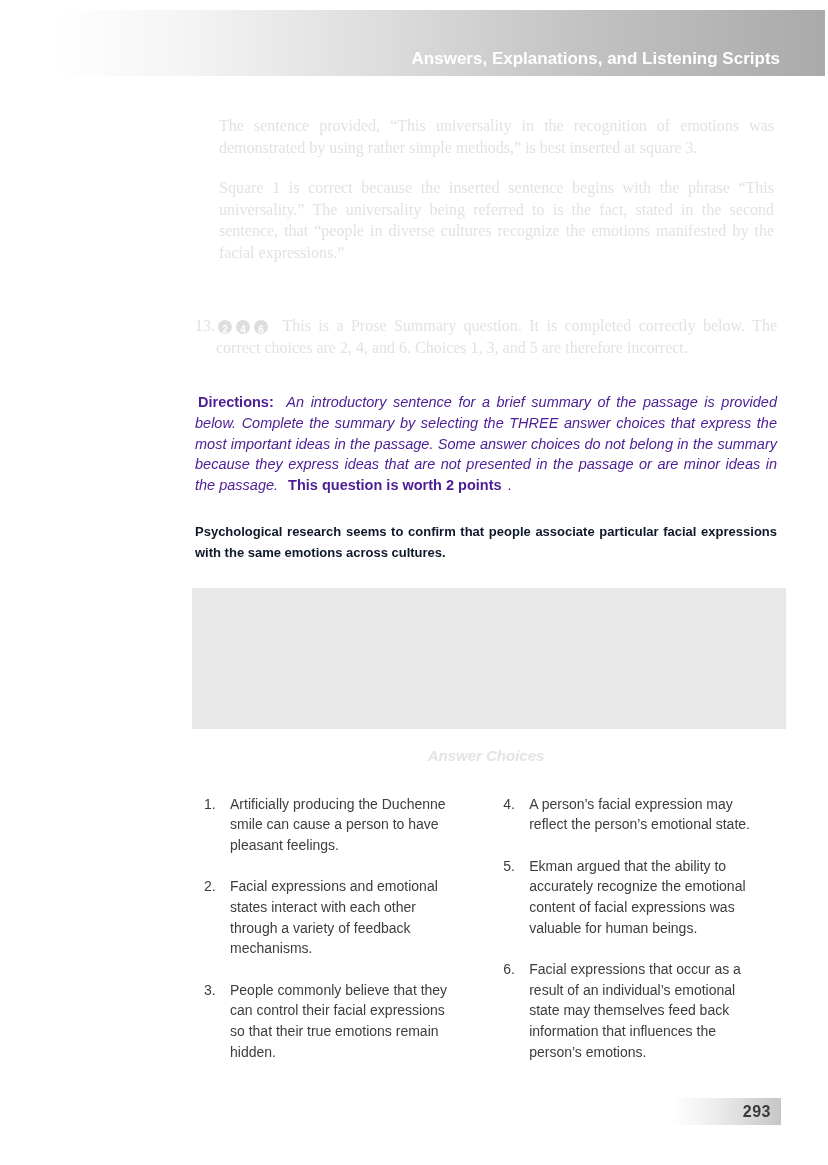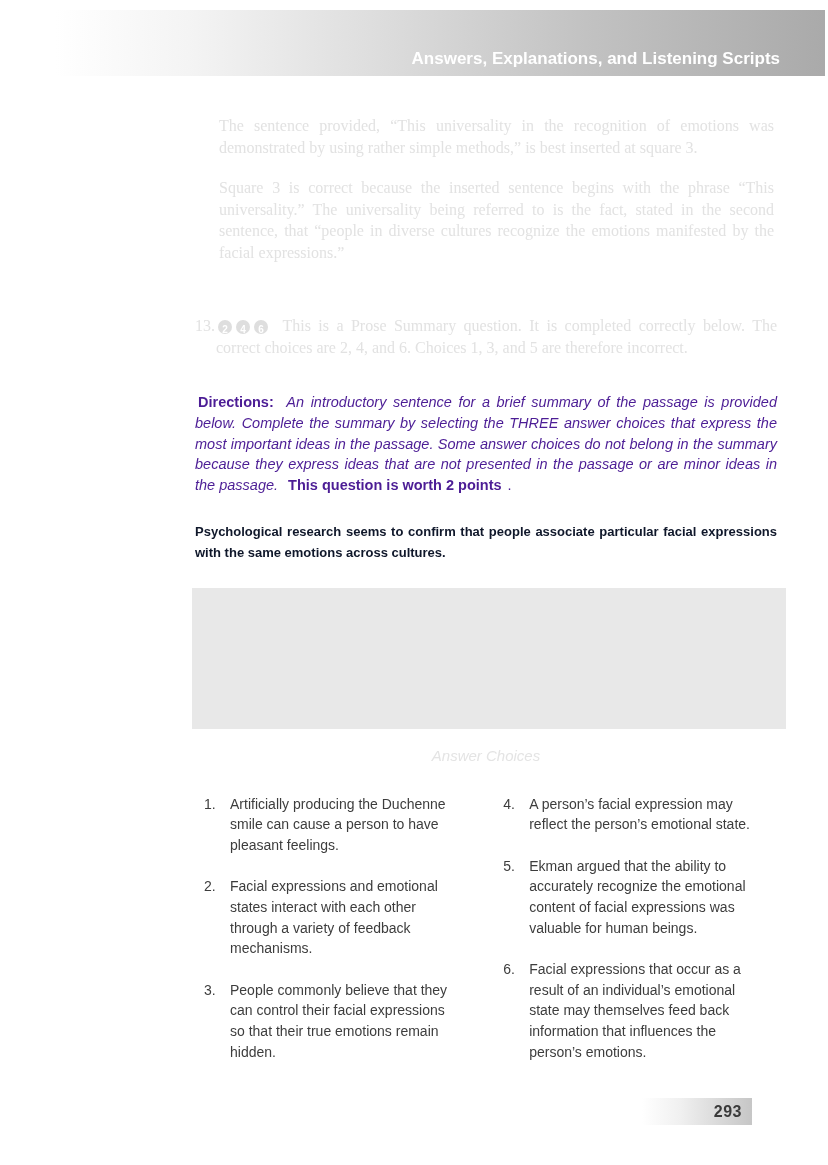--- a/index.html
+++ b/index.html
@@ -77,21 +77,21 @@
 
   .summary-box {
     margin-top:21px;
     width:594px; height:141px;
     background:#e8e8e8;
   }
 
   .ac-heading {
     margin-top:15px;
     text-align:center;
-    font-size:15px; font-style:italic; font-weight:normal;
+    font-size:15px; font-style:italic; font-weight:bold;
     color:#e4e4e4;
   }
 
   .ac-columns {
     margin-top:15px;
     display:flex;
   }
   .ac-col { display:flex; flex-direction:column; }
   .ac-col-left  { width:272px; margin-right:33px; }
   .ac-col-right { width:289px; }
@@ -99,21 +99,21 @@
     display:flex;
     font-size:14px; line-height:20.6px;
     color:#3d3d3d;
     margin-bottom:9px;
   }
   .ac-num  { width:26px; flex:0 0 26px; }
   .ac-text { flex:1; }
 
   
   .footer-band {
-    position:absolute; top:1092px; left:636px;
+    position:absolute; top:1092px; left:665px;
     width:110px; height:27px;
     background:linear-gradient(to right, #ffffff 0%, #f0f0f0 35%, #d6d6d6 75%, #c6c6c6 100%);
     display:flex; align-items:center; justify-content:flex-end;
   }
   .footer-page {
     font-size:16px; font-weight:bold; color:#3a3a3a;
     padding-right:7px; letter-spacing:0.5px;
   }
 </style>
 </head>
@@ -122,21 +122,21 @@
 <div class="page">
 
   <div class="header-band">
     <span class="header-title">Answers, Explanations, and Listening Scripts</span>
   </div>
 
   <div class="content">
 
     <div class="explanation">
       <p>The sentence provided, “This universality in the recognition of emotions was demonstrated by using rather simple methods,” is best inserted at square 3.</p>
-      <p>Square 3 is correct because the inserted sentence begins with the phrase “This universality.” The universality being referred to is the fact, stated in the second sentence, that “people in diverse cultures recognize the emotions manifested by the facial expressions.”</p>
+      <p>Square 1 is correct because the inserted sentence begins with the phrase “This universality.” The universality being referred to is the fact, stated in the second sentence, that “people in diverse cultures recognize the emotions manifested by the facial expressions.”</p>
     </div>
 
     <div class="q13"><span class="qnum">13.</span><span class="badge">2</span><span class="badge">4</span><span class="badge">6</span> <span>This is a Prose Summary question. It is completed correctly below. The correct choices are 2, 4, and 6. Choices 1, 3, and 5 are therefore incorrect.</span></div>
 
     <p class="directions"><span class="dir-label">Directions:</span> <em>An introductory sentence for a brief summary of the passage is provided below. Complete the summary by selecting the THREE answer choices that express the most important ideas in the passage. Some answer choices do not belong in the summary because they express ideas that are not presented in the passage or are minor ideas in the passage.</em> <span class="dir-bold">This question is worth 2 points</span><span>.</span></p>
 
     <p class="summary-intro">Psychological research seems to confirm that people associate particular facial expressions with the same emotions across cultures.</p>
 
     <div class="summary-box"></div>
 

